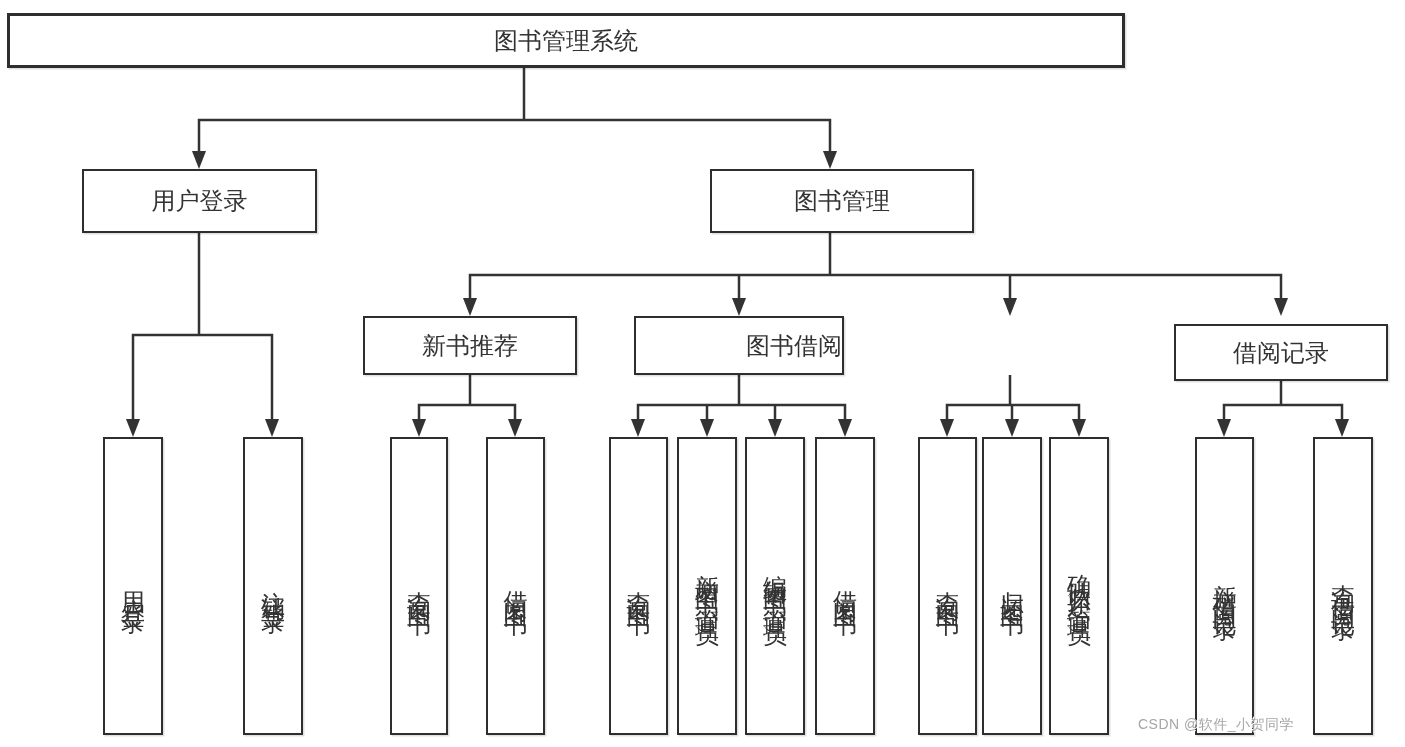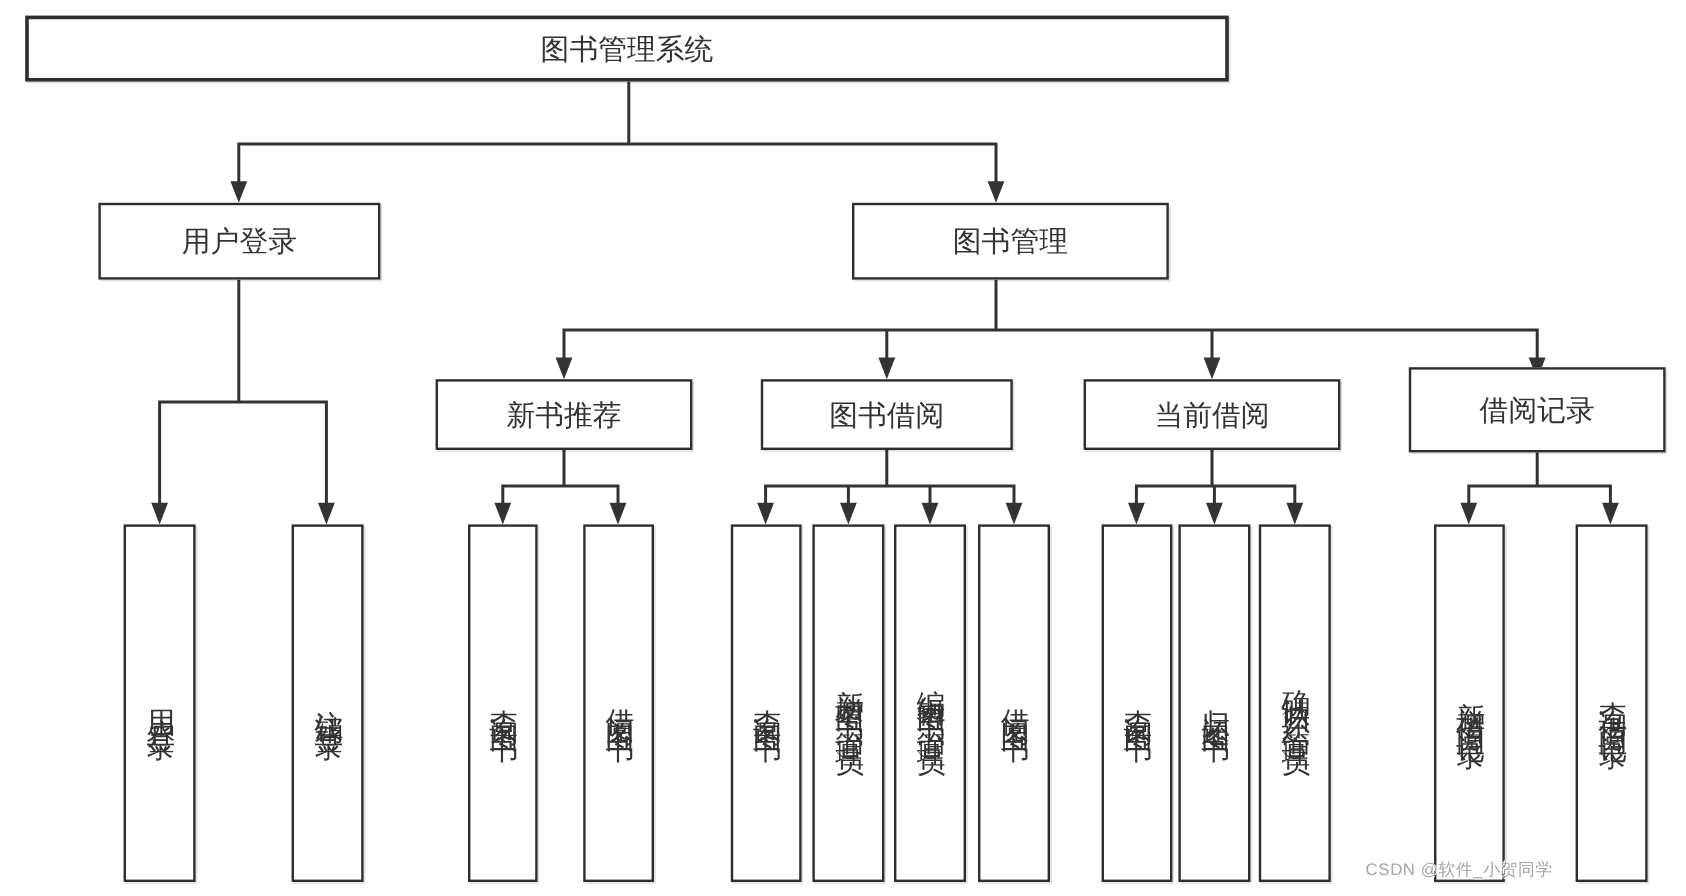--- a/index.html
+++ b/index.html
@@ -90,41 +90,38 @@
       <polygon points="768,419 782,419 775,437"></polygon>
       <polygon points="838,419 852,419 845,437"></polygon>
       <polygon points="940,419 954,419 947,437"></polygon>
       <polygon points="1005,419 1019,419 1012,437"></polygon>
       <polygon points="1072,419 1086,419 1079,437"></polygon>
       <polygon points="1217,419 1231,419 1224,437"></polygon>
       <polygon points="1335,419 1349,419 1342,437"></polygon>
     </g>
   </svg>
 
-  <div class="node hbox root-box" style="left:21px; top:13px; width:1003px; height:55px;">
+  <div class="node hbox root-box" style="left:7px; top:13px; width:1118px; height:55px;">
     <span>图书管理系统</span>
   </div>
 
   <div class="node hbox" style="left:82px; top:169px; width:235px; height:64px;">
     <span>用户登录</span>
   </div>
   <div class="node hbox" style="left:710px; top:169px; width:264px; height:64px;">
     <span>图书管理</span>
   </div>
 
   <div class="node hbox" style="left:363px; top:316px; width:214px; height:59px;">
     <span>新书推荐</span>
   </div>
-  <div class="node hbox" style="left:634px; top:316px; width:210px; height:59px;">
+  <div class="node hbox" style="left:634px; top:316px; width:210px; height:59px;justify-content:flex-end;">
     <span>图书借阅</span>
   </div>
-  <div class="node hbox" style="left:903px; top:316px; width:214px; height:59px;">
-    <span>当前借阅</span>
-  </div>
-  <div class="node hbox" style="left:1174px; top:306px; width:214px; height:71px;">
+  <div class="node hbox" style="left:1174px; top:324px; width:214px; height:57px;">
     <span>借阅记录</span>
   </div>
 
   <div class="node leaf" style="left:103px; width:60px;">
     <span class="vtext">用户登录</span>
   </div>
   <div class="node leaf" style="left:243px; width:60px;">
     <span class="vtext">注销登录</span>
   </div>
 

